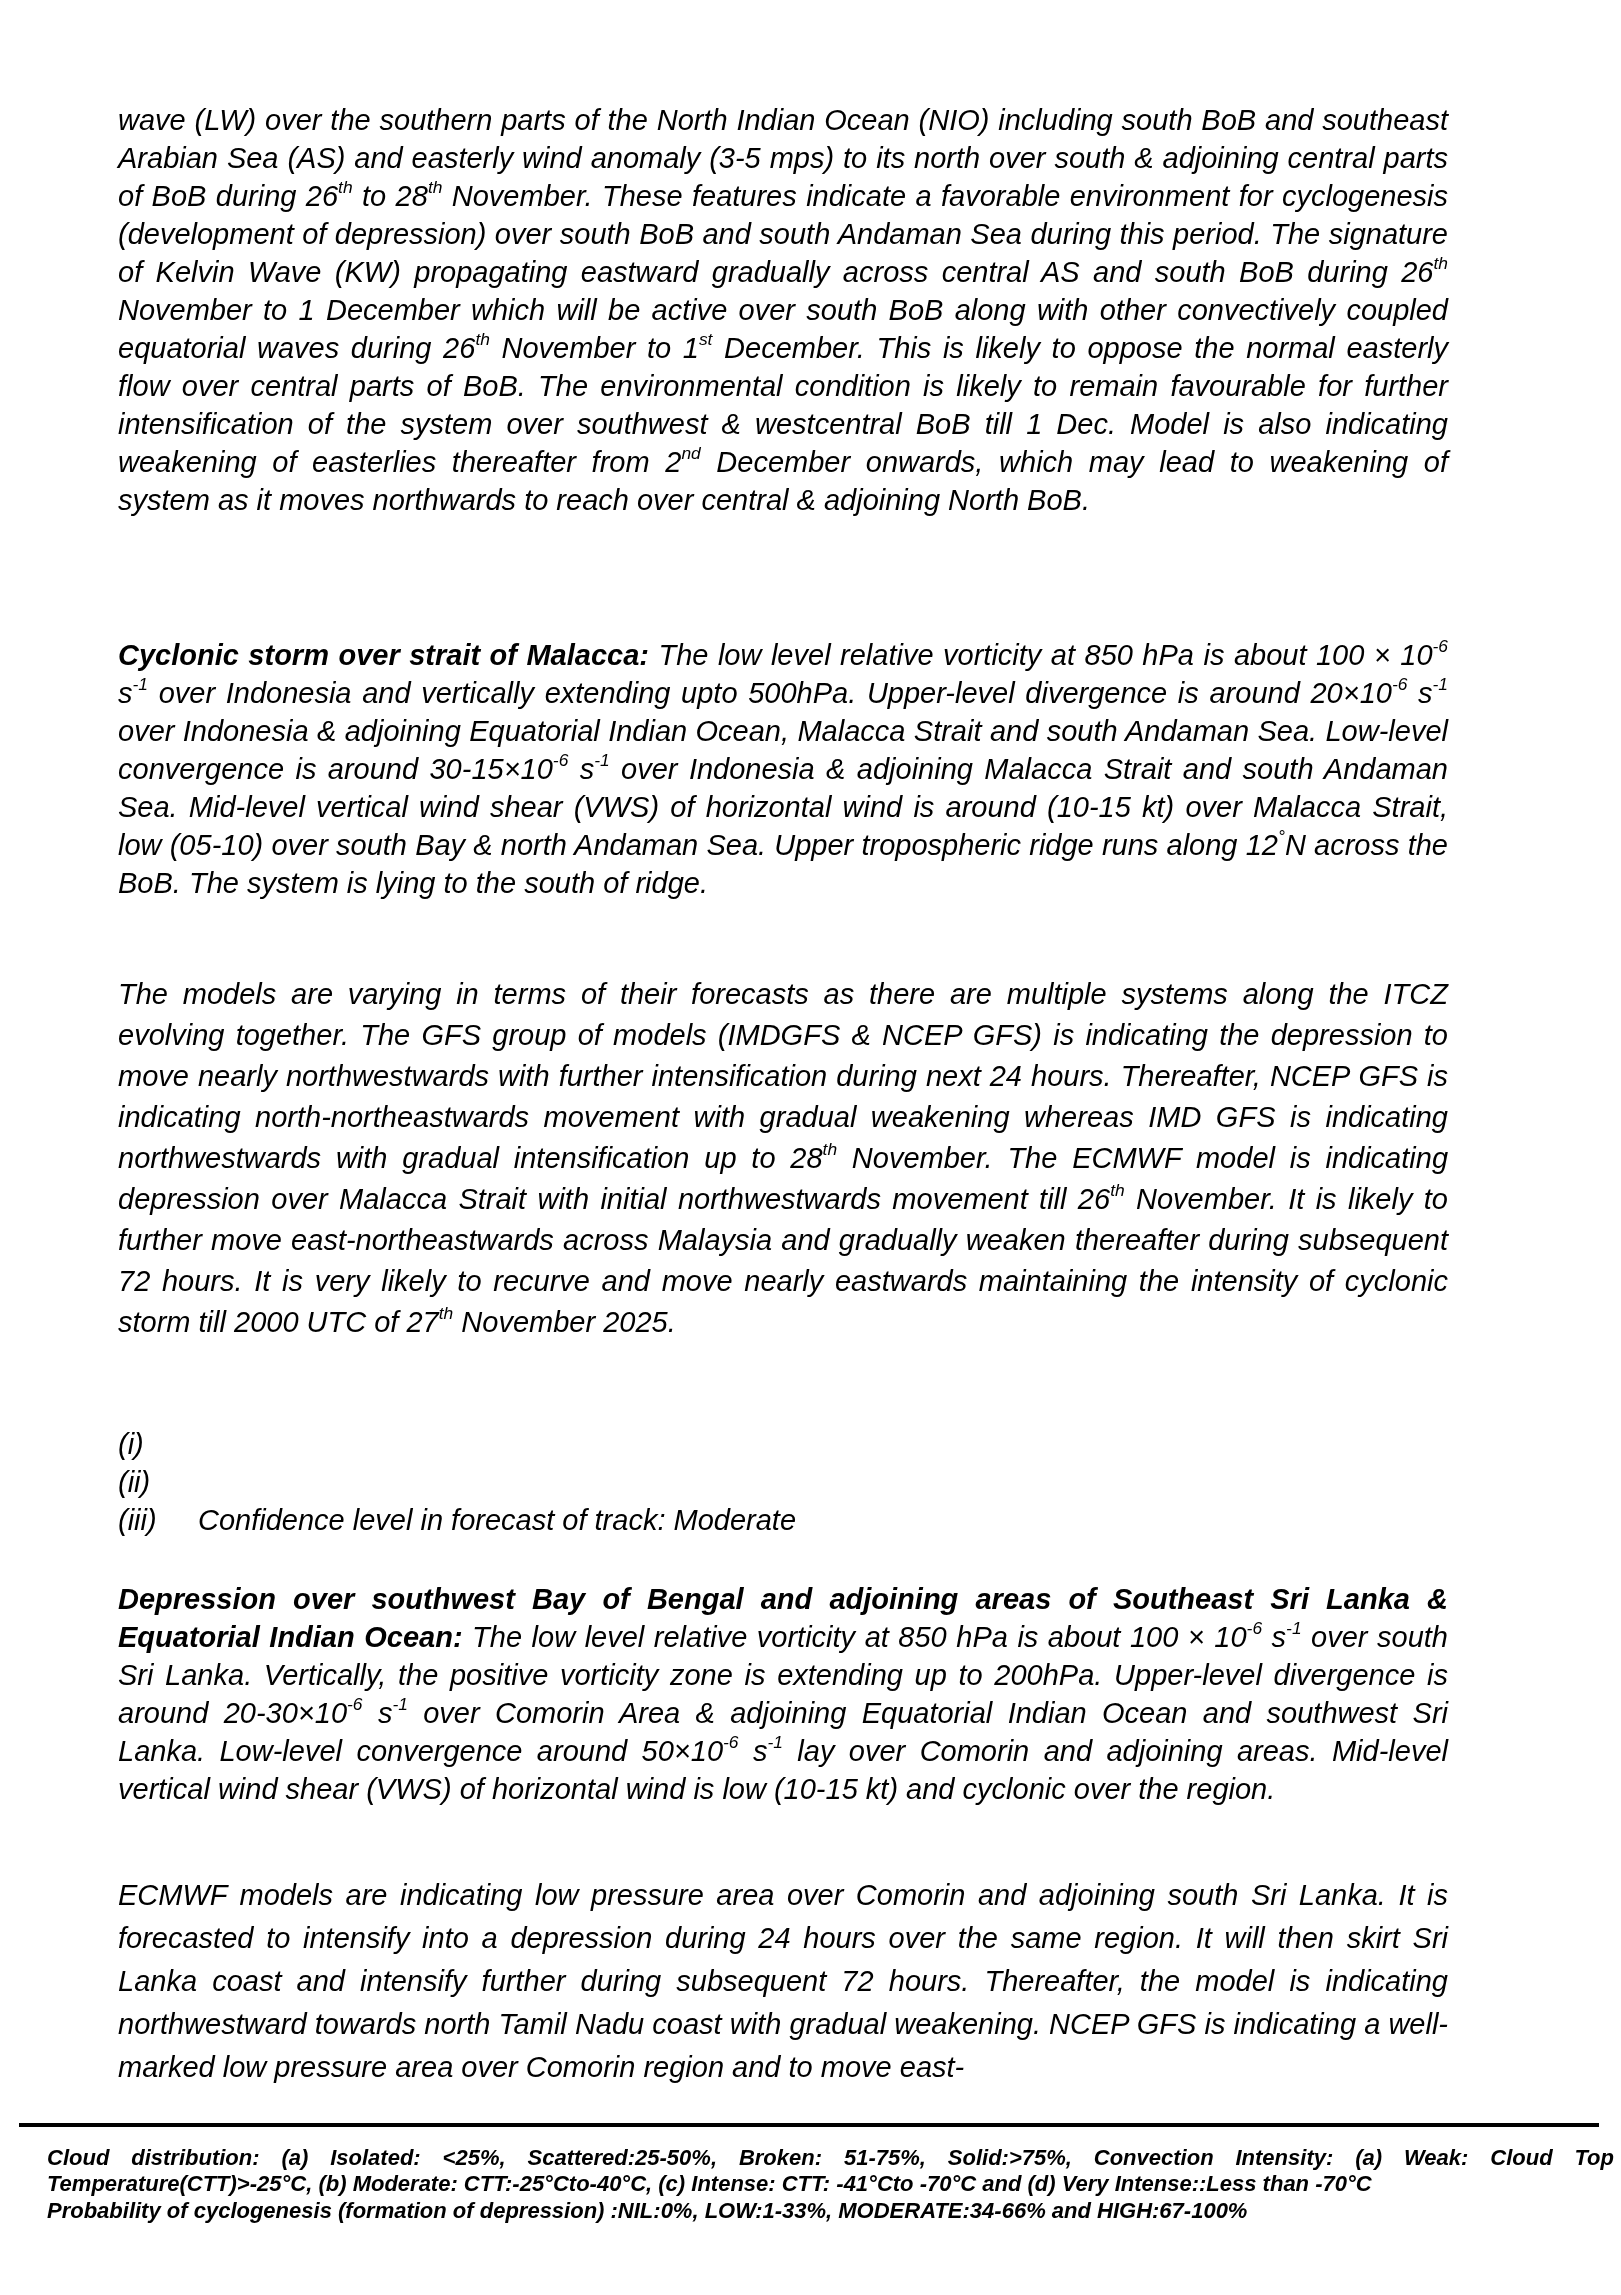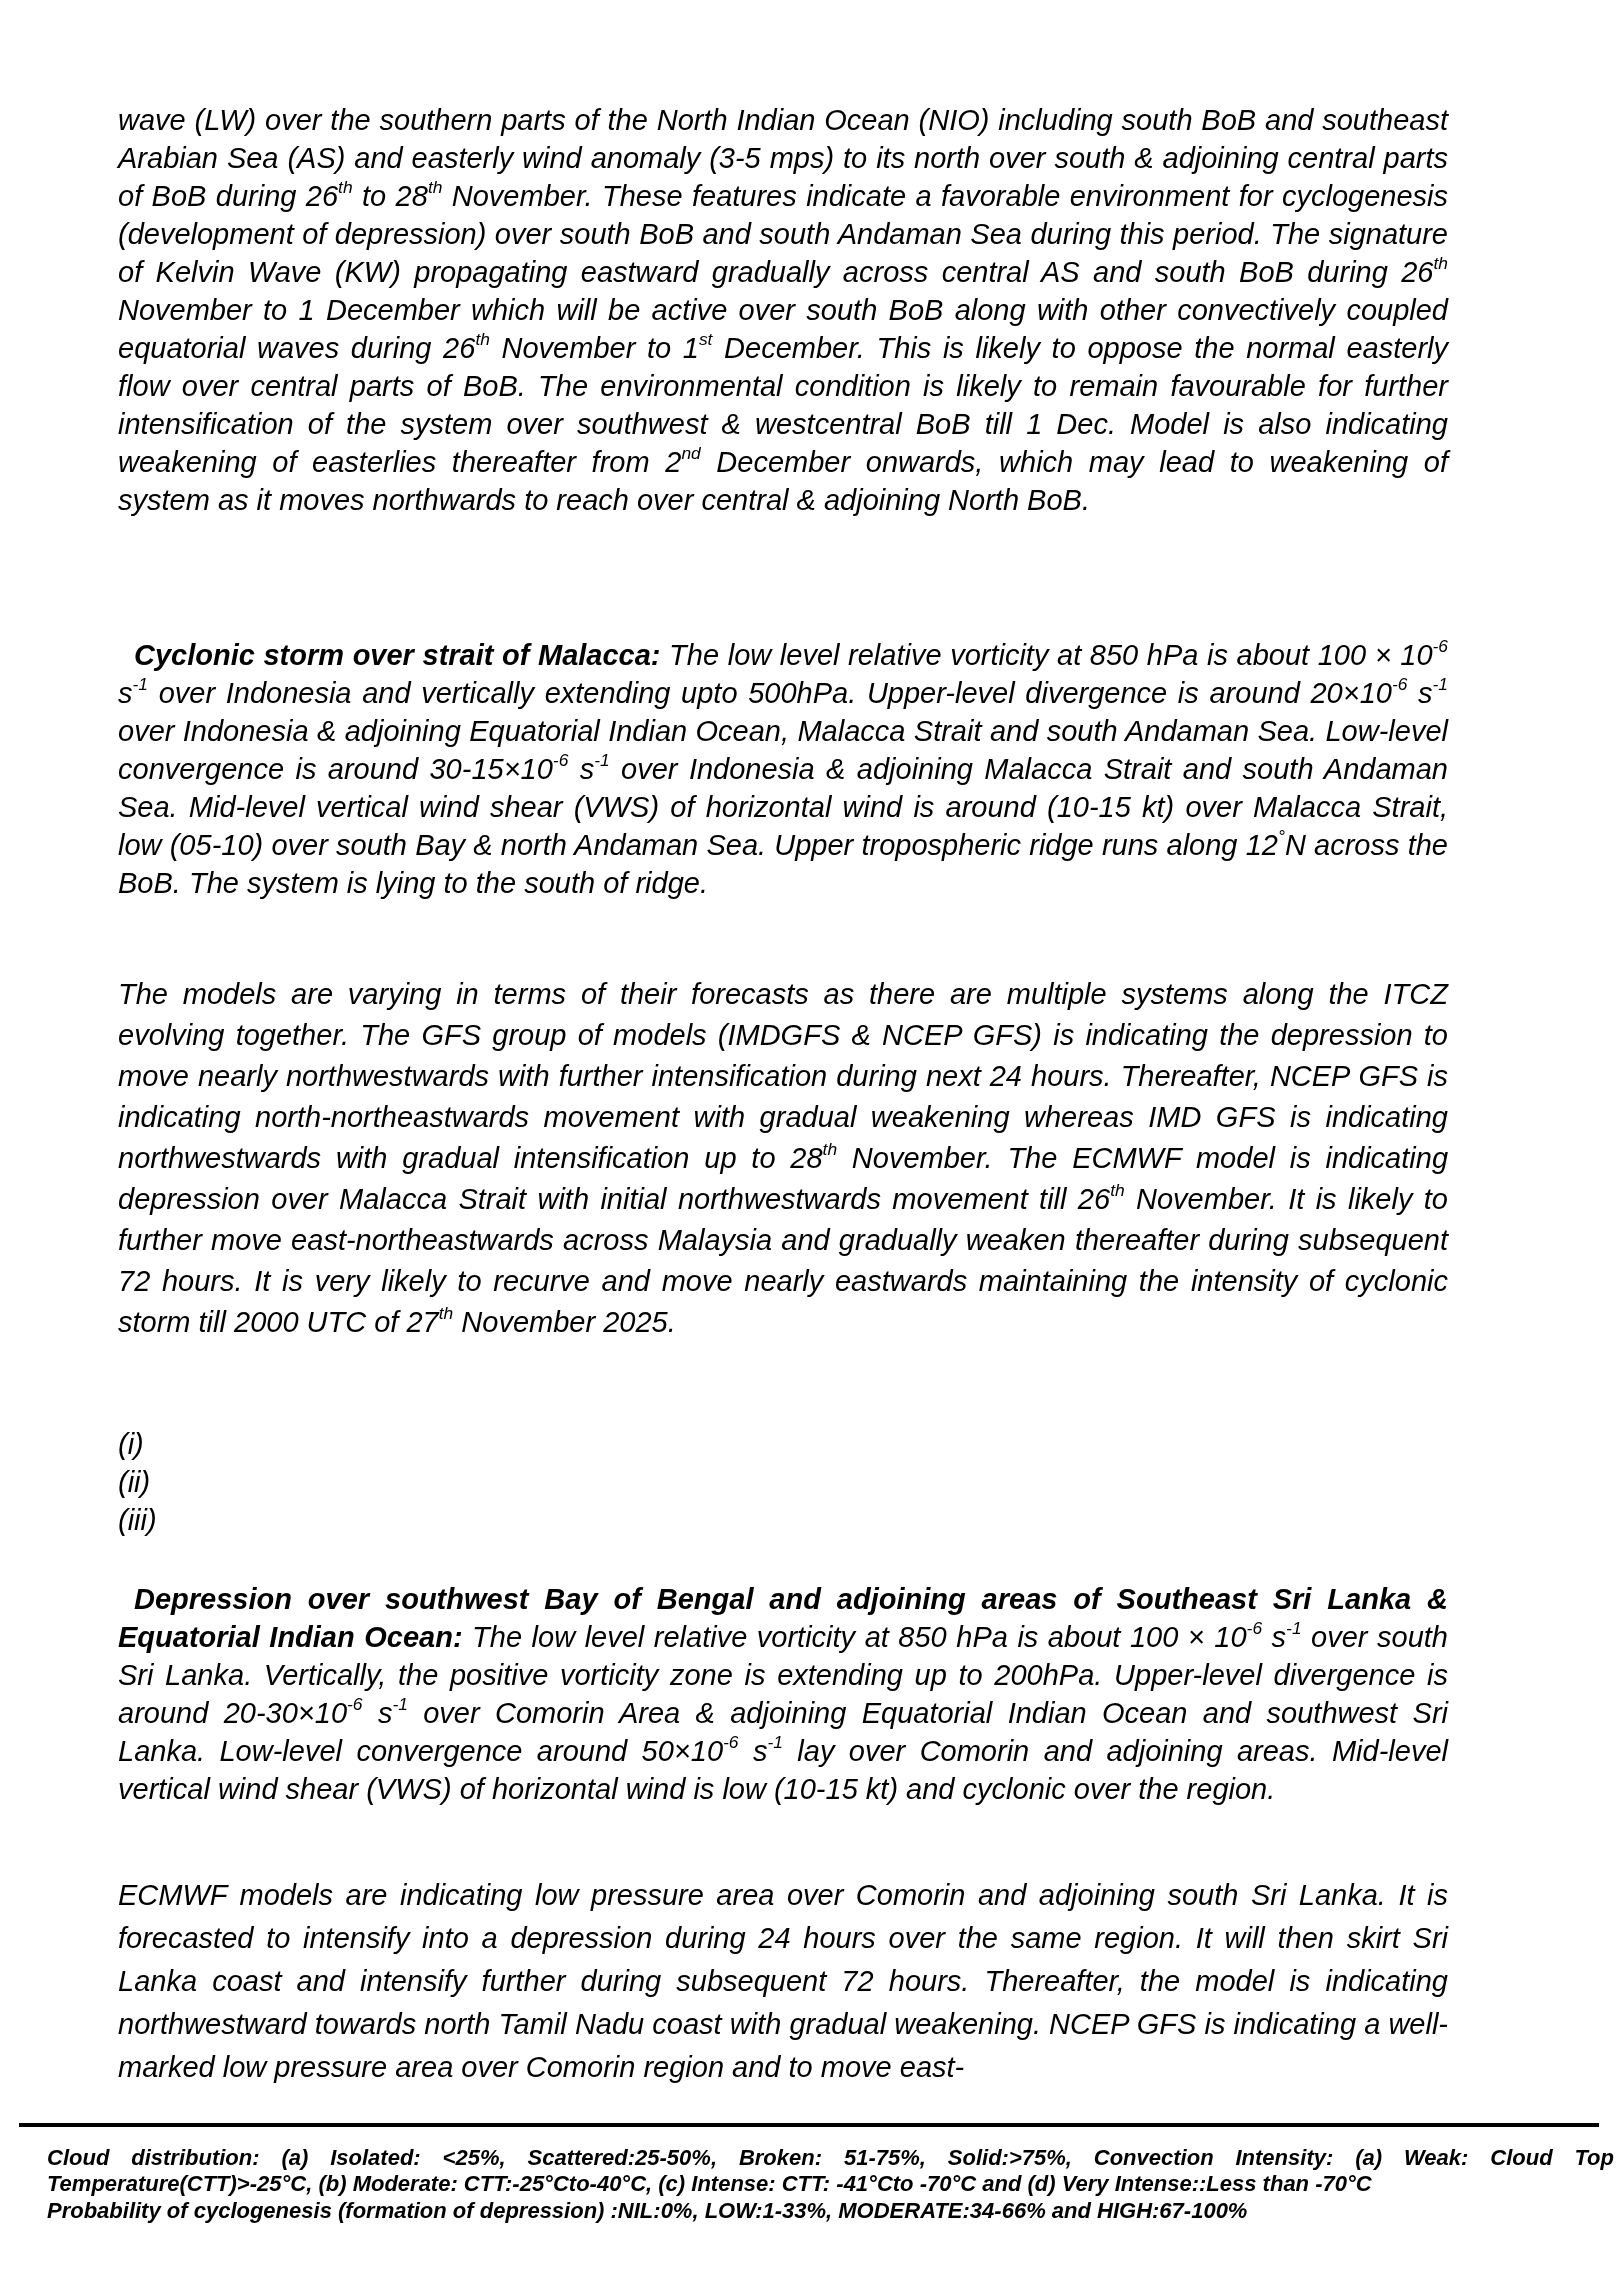--- a/index.html
+++ b/index.html
@@ -11,21 +11,21 @@
   .para sup { font-size: 0.6em; line-height: 0; vertical-align: 0.75em; }
   .p1 { top: 101px; line-height: 38px; }
   .p2 { top: 636px; line-height: 38px; }
   .p3 { top: 974px; line-height: 41px; }
   .p4 { top: 1580px; line-height: 38px; }
   .p5 { top: 1874px; line-height: 43px; }
   .list { position: absolute; left: 118px; top: 1425px; width: 1330px;
           font-size: 29px; line-height: 38px; margin: 0; padding: 0; list-style: none; }
   .list li { display: flex; }
   .list .num { width: 80px; flex: 0 0 80px; }
-  b.lead { font-weight: bold; margin-left: 16px; }
+  b.lead { font-weight: bold; }
   .rule { position: absolute; left: 18.5px; width: 1580px; top: 2123px; height: 3.9px;
           background: #000; }
   .footer { position: absolute; left: 31px; width: 1567px; top: 2129px;
             font-size: 22px; line-height: 26.4px; font-weight: bold;
             text-align: justify; margin: 16px; }
   .footer p { margin: 0; }
 </style>
 </head>
 <body>
 
@@ -39,20 +39,21 @@
 
   <ul class="list">
     <li>
       <span class="num">(i)</span>
     </li>
     <li>
       <span class="num">(ii)</span>
     </li>
     <li>
       <span class="num">(iii)</span>
+      <span>Confidence level in forecast of track: Moderate</span>
     </li>
   </ul>
 
   <p class="para p4"><b class="lead">Depression over southwest Bay of Bengal and adjoining areas of Southeast Sri Lanka &amp; Equatorial Indian Ocean:</b><span> The low level relative vorticity at 850 hPa is about 100 × 10</span><sup>-6</sup><span> s</span><sup>-1</sup><span> over south Sri Lanka. Vertically, the positive vorticity zone is extending up to 200hPa. Upper-level divergence is around 20-30×10</span><sup>-6</sup><span> s</span><sup>-1</sup><span> over Comorin Area &amp; adjoining Equatorial Indian Ocean and southwest Sri Lanka. Low-level convergence around 50×10</span><sup>-6</sup><span> s</span><sup>-1</sup><span> lay over Comorin and adjoining areas. Mid-level vertical wind shear (VWS) of horizontal wind is low (10-15 kt) and cyclonic over the region.</span></p>
 
   <p class="para p5"><span>ECMWF models are indicating low pressure area over Comorin and adjoining south Sri Lanka. It is forecasted to intensify into a depression during 24 hours over the same region. It will then skirt Sri Lanka coast and intensify further during subsequent 72 hours. Thereafter, the model is indicating northwestward towards north Tamil Nadu coast with gradual weakening. NCEP GFS is indicating a well-marked low pressure area over Comorin region and to move east-</span></p>
 
   <div class="rule"></div>
 
   <div class="footer">

